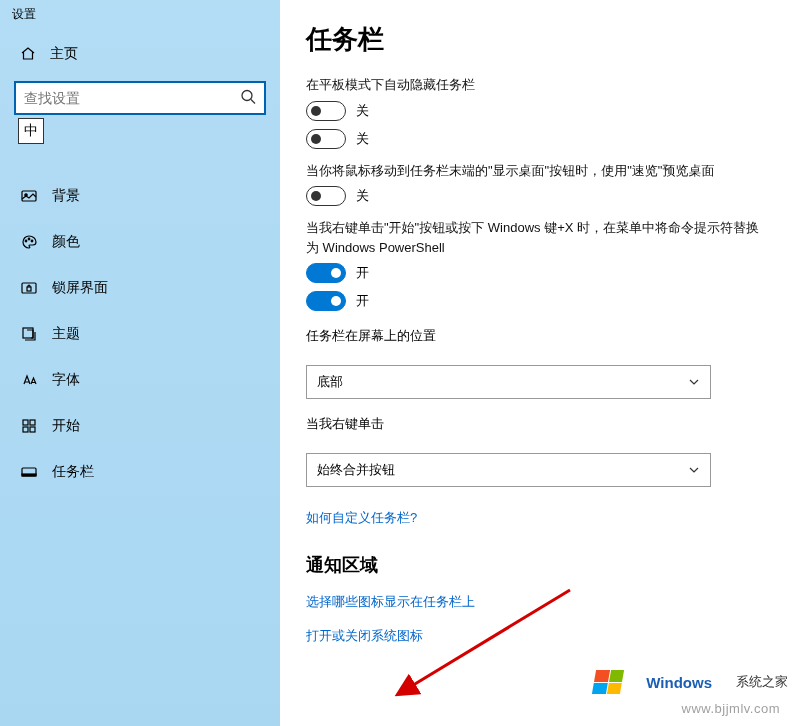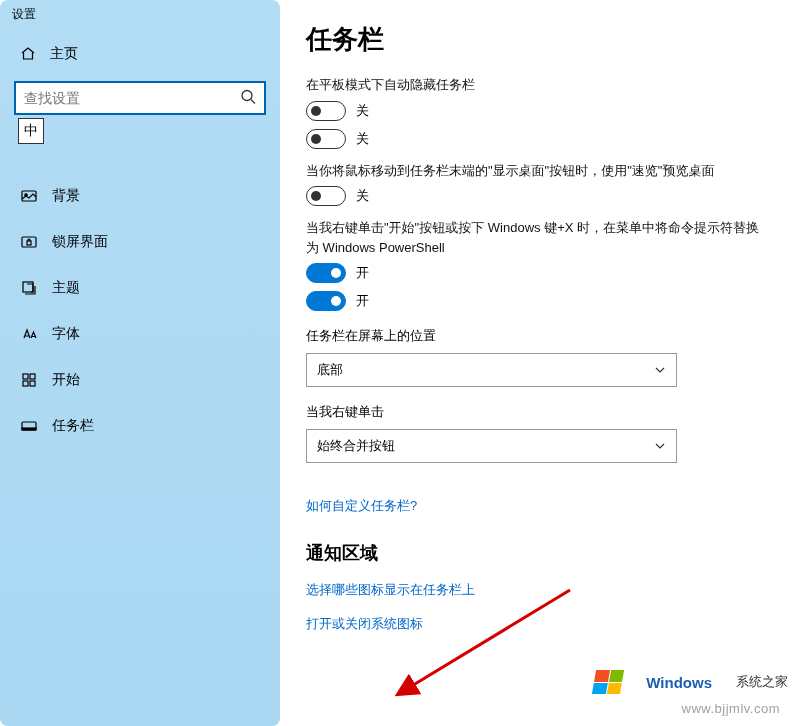--- a/index.html
+++ b/index.html
@@ -14,21 +14,20 @@
   position: relative;
 }
 .app { display: flex; width: 100%; height: 100%; }
 .sidebar {
   width: 280px;
   height: 100%;
   background: linear-gradient(to bottom, #b3dcf5 0%, #a9d7f2 100%);
   display: flex;
   flex-direction: column;
   padding-top: 4px;
-  border-radius: 8px;
 }
 .sidebar .app-title {
   font-size: 12px;
   color: #000;
   padding: 2px 10px 14px 12px;
 }
 .sidebar .home-row {
   display: flex;
   align-items: center;
   gap: 14px;
@@ -142,39 +141,39 @@
   right: 4px;
 }
 .toggle-state {
   font-size: 13px;
 }
 .dropdown-label {
   font-size: 13px;
   margin-top: 16px;
 }
 .dropdown {
-  margin-top: 8px;
-  width: 371px;
+  margin-top: 20px;
+  width: 405px;
   height: 34px;
   border: 1px solid #999;
   background: #fff;
   display: flex;
   align-items: center;
   justify-content: space-between;
   padding: 0 10px;
   cursor: pointer;
 }
 .dropdown .value { font-size: 13px; }
 .dropdown .chev svg { display: block; }
 .link {
   color: #0066cc;
   font-size: 13px;
   cursor: pointer;
   display: inline-block;
-  margin-top: 34px;
+  margin-top: 22px;
 }
 .main h2 {
   font-size: 18px;
   font-weight: 600;
   margin-top: 26px;
 }
 .link-block .link { margin-top: 16px; }
 .arrow-overlay {
   position: absolute;
   pointer-events: none;
@@ -240,20 +239,31 @@
       <div class="gap1"></div>
       <div class="section-item">
         <span class="icon">
           <svg width="16" height="16" viewBox="0 0 16 16" fill="none" stroke="#000" stroke-width="1.2">
             <rect x="1" y="3" width="14" height="10" rx="1"></rect>
               <circle cx="5" cy="7" r="1.2" fill="#000"></circle>
               <path d="M1 11 L5 8 L8 10 L12 6 L15 9"></path>
           </svg>
         </span>
         <span class="label">背景</span>
+      </div>
+      <div class="section-item">
+        <span class="icon">
+          <svg width="16" height="16" viewBox="0 0 16 16" fill="none" stroke="#000" stroke-width="1.2">
+            <path d="M8 2a6 6 0 1 0 0 12c1 0 1-1 .3-1.6-.6-.5-.2-1.4.5-1.4H12a3 3 0 0 0 3-3C15 4.7 11.9 2 8 2Z"></path>
+            <circle cx="5" cy="7" r=".8" fill="#000"></circle>
+              <circle cx="8" cy="5" r=".8" fill="#000"></circle>
+              <circle cx="11" cy="7" r=".8" fill="#000"></circle>
+          </svg>
+        </span>
+        <span class="label">颜色</span>
       </div>
       <div class="section-item">
         <span class="icon">
           <svg width="16" height="16" viewBox="0 0 16 16" fill="none" stroke="#000" stroke-width="1.2">
             <rect x="1" y="3" width="14" height="10" rx="1"></rect>
               <rect x="6" y="7" width="4" height="4"></rect>
               <path d="M7 7V6a1 1 0 0 1 2 0v1"></path>
           </svg>
         </span>
         <span class="label">锁屏界面</span>

